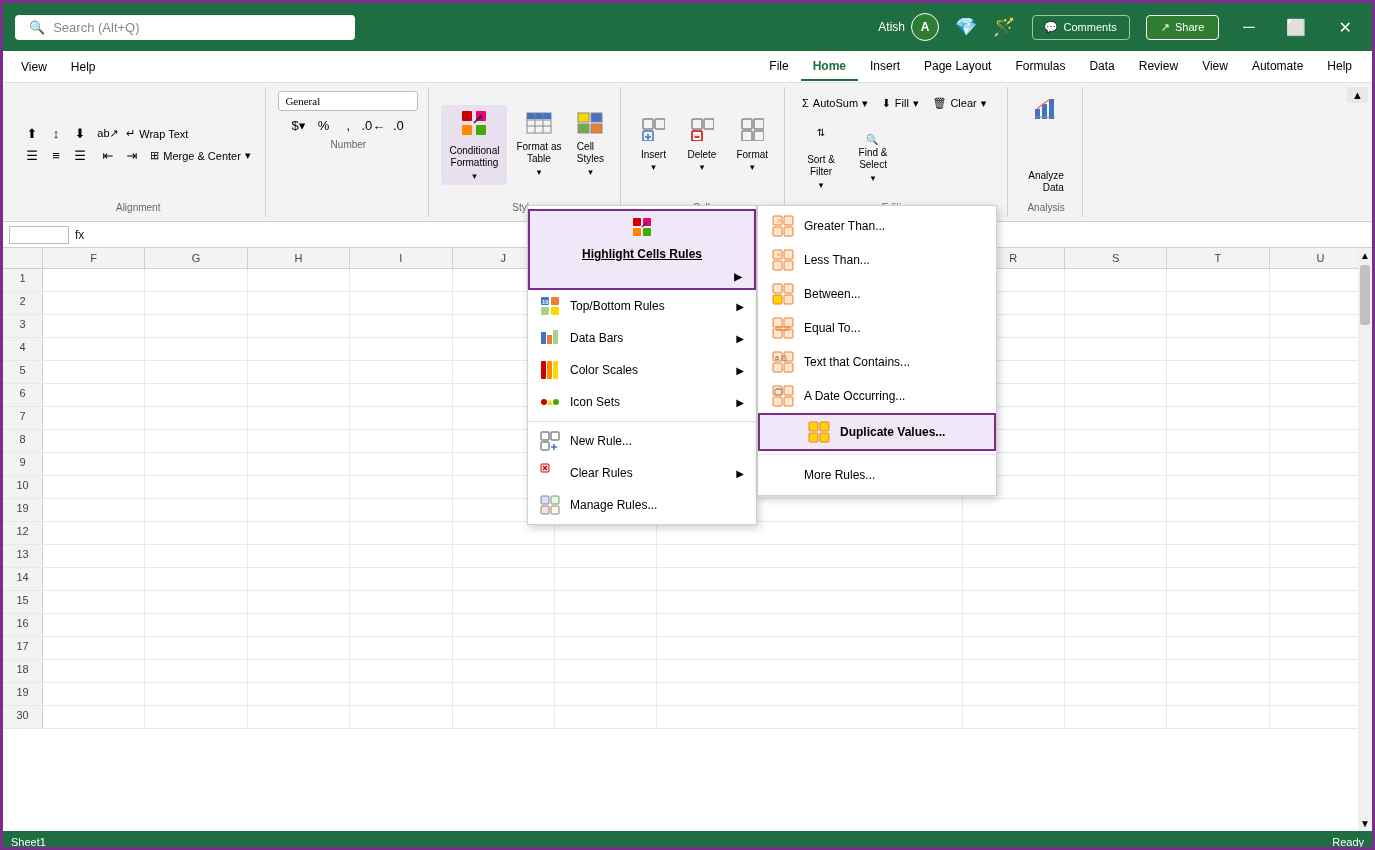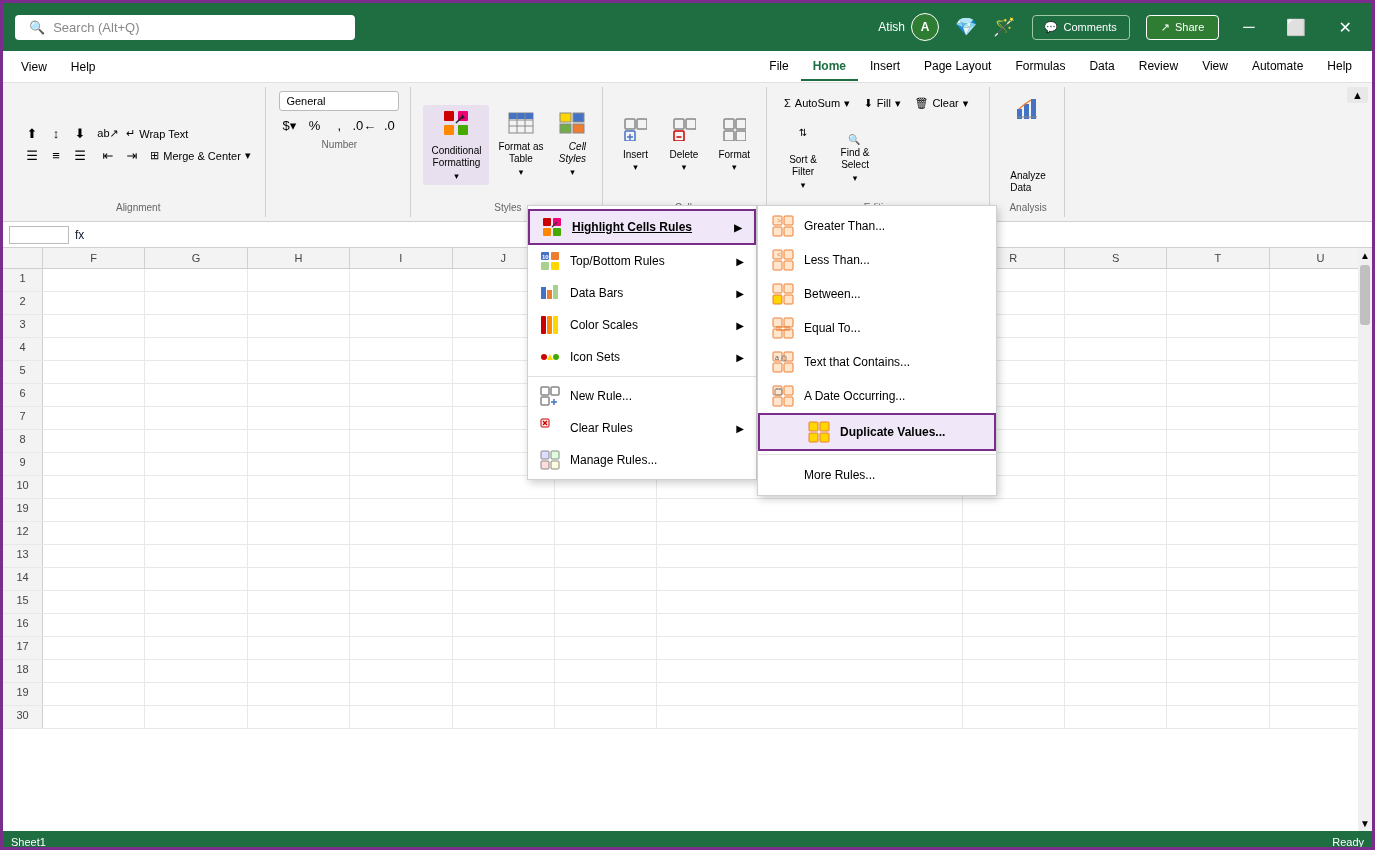--- a/index.html
+++ b/index.html
@@ -95,23 +95,24 @@
       display: flex; align-items: center; justify-content: center;
       cursor: pointer; border-radius: 2px; font-size: 13px;
     }
     .number-dropdown {
       border: 1px solid #bbb;
       border-radius: 3px;
       padding: 3px 24px 3px 6px;
       font-size: 11px;
       background: #fff;
       cursor: pointer;
-      width: 120px;
+      width: 140px;
       appearance: none;
       position: relative;
+      font-family: Liberation Serif, serif;
     }
     .number-row { display: flex; gap: 3px; align-items: center; }
 
     
     .ribbon-btn-cf {
       display: flex;
       flex-direction: column;
       align-items: center;
       padding: 4px 8px;
       cursor: pointer;
@@ -476,21 +477,21 @@
 
         <div class="ribbon-btn">
           <span style="font-size:20px;">
             <svg width="26" height="22" viewBox="0 0 26 22">
               <rect x="1" y="1" width="11" height="9" fill="#FFD700" stroke="#888" stroke-width="1"></rect>
               <rect x="14" y="1" width="11" height="9" fill="#4472C4" stroke="#888" stroke-width="1"></rect>
               <rect x="1" y="12" width="11" height="9" fill="#70AD47" stroke="#888" stroke-width="1"></rect>
               <rect x="14" y="12" width="11" height="9" fill="#ED7D31" stroke="#888" stroke-width="1"></rect>
             </svg>
           </span>
-          <span style="font-size:10px;line-height:1.2;text-align:right;font-style:italic;">Cell<br>Styles</span>
+          <span style="font-size:10px;line-height:1.2;text-align:left;">Cell<br>Styles</span>
           <span style="font-size:9px;">▾</span>
         </div>
       </div>
       <div class="section-name">Styles</div>
     </div>
 
     <div class="section-wrapper">
       <div class="section-tools" style="gap:8px;">
         <div class="ribbon-btn">
           <span style="font-size:22px;">
@@ -569,21 +570,21 @@
         <div class="ribbon-btn" style="font-size:10px;min-width:52px;">
           <span>
             <svg width="26" height="26" viewBox="0 0 26 26">
               <rect x="2" y="14" width="5" height="10" fill="#4472C4"></rect>
               <rect x="9" y="9" width="5" height="15" fill="#4472C4"></rect>
               <rect x="16" y="4" width="5" height="20" fill="#4472C4"></rect>
               <line x1="2" y1="22" x2="22" y2="22" stroke="#888" stroke-width="1"></line>
               <path d="M4 14 L10 9 L16 5" fill="none" stroke="#ED7D31" stroke-width="1.5"></path>
             </svg>
           </span>
-          <span style="line-height:1.2;text-align:left;margin-top:45px;">Analyze<br>Data</span>
+          <span style="line-height:1.2;text-align:right;margin-top:45px;">Analyze<br>Data</span>
         </div>
       </div>
       <div class="section-name">Analysis</div>
     </div>
 
     <div style="position:absolute;right:4px;top:4px;font-size:11px;cursor:pointer;padding:2px 5px;background:#e8e8e8;border-radius:2px;">▲</div>
   </div>
 
   <div class="formula-bar">
     <input class="name-box" type="text" value="" style="">
@@ -897,21 +898,21 @@
       <div style="text-align:center;font-size:10px;padding:2px;cursor:pointer;">▲</div>
       <div class="scrollbar-thumb"></div>
       <div style="text-align:center;font-size:10px;padding:2px;cursor:pointer;margin-top:auto;">▼</div>
     </div>
   </div>
 
   <div style="position:fixed; top: 205px; left: 527px; z-index:200;">
 
     <div class="dropdown-menu" style="width:230px;top:0;left:0;position:absolute;">
 
-      <div class="dropdown-item active-item" style="background:#f0e8f8;border:2px solid #7B2D8B;position:relative;">
+      <div class="dropdown-item active-item" style="background:#f0e8f8;border:2px solid #7B2D8B;position:relative;flex-direction:column;">
         <div class="item-icon">
           <svg width="20" height="20" viewBox="0 0 20 20">
             <rect x="1" y="1" width="8" height="8" fill="#c00" rx="1"></rect>
             <rect x="11" y="1" width="8" height="8" fill="#e07" rx="1"></rect>
             <rect x="1" y="11" width="8" height="8" fill="#f80" rx="1"></rect>
             <rect x="11" y="11" width="8" height="8" fill="#4a0" rx="1"></rect>
             <line x1="10" y1="10" x2="15" y2="5" stroke="#333" stroke-width="1.2"></line>
           </svg>
         </div>
         <span style="text-decoration:underline;font-weight:bold;">Highlight Cells Rules</span>

